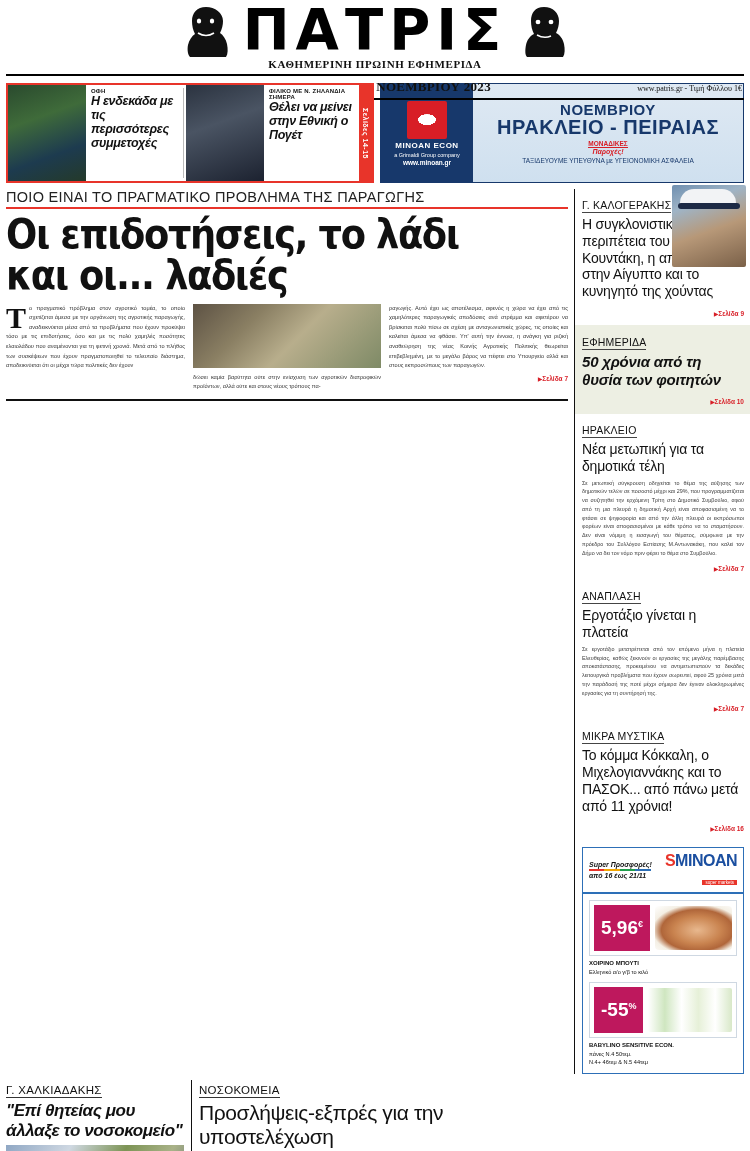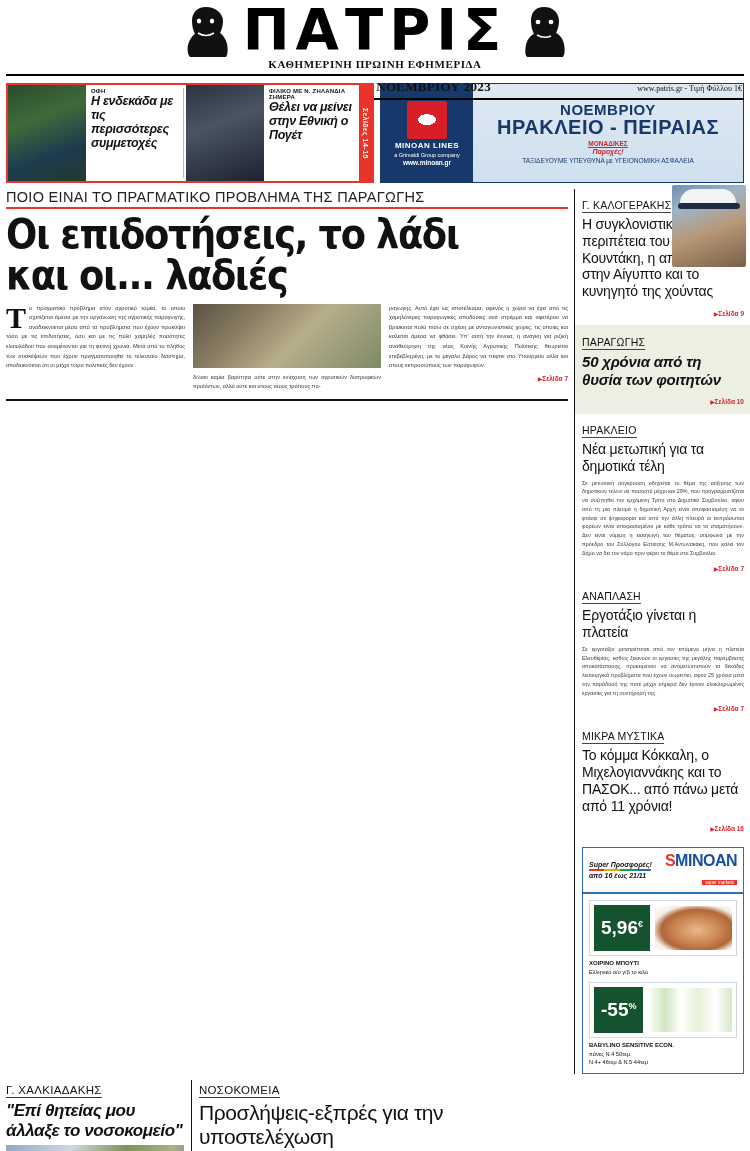--- a/index.html
+++ b/index.html
@@ -139,21 +139,21 @@
   .synka-top { display: flex; align-items: center; justify-content: space-between; padding: 4px 6px; background: #fff; }
   .synka-offer { font-size: 7px; font-weight: 700; font-style: italic; color: #111; }
   .synka-rainbow { height: 2px; width: 62px; background: linear-gradient(90deg,#e8342a 0 25%,#f2a600 25% 50%,#1f9e4b 50% 75%,#2d6fb7 75% 100%); margin: 1px 0; }
   .synka-dates { font-size: 7px; font-weight: 700; font-style: italic; }
   .synka-logo { background: #fff; text-align: right; }
   .synka-word { font-size: 16px; font-weight: 700; color: #1b4fa0; letter-spacing: -0.5px; }
   .synka-word .s { color: #e8342a; }
   .synka-tag { font-size: 4.5px; color: #fff; background: #e8342a; padding: 0 3px; display: inline-block; }
   .synka-body { border-top: 2px solid #2d6fb7; padding: 6px; }
   .promo { display: flex; align-items: center; gap: 5px; border: 1px solid #cfd8e2; padding: 4px; }
-  .pricetag { background: #14532d; color: #fff; font-size: 19px; font-weight: 700; padding: 12px 7px; white-space: nowrap; }
+  .pricetag { background: #be185d; color: #fff; font-size: 19px; font-weight: 700; padding: 12px 7px; white-space: nowrap; }
   .pricetag sup { font-size: 9px; }
   .promo-img { flex: 1; height: 44px; }
   .img-meat { background: radial-gradient(ellipse at 55% 55%, #e8b88e 0%, #c9834f 40%, #b0663a 60%, #f4efe4 75%, #fff 100%); border-radius: 4px; }
   .img-diapers { background: linear-gradient(90deg,#fff 0%,#cfe6c0 20%,#fff 40%,#e6f0d8 60%,#fff 80%,#d8e8c8 100%); border-radius: 2px; }
   .promo-desc { font-size: 5.6px; line-height: 1.5; margin-top: 3px; }
   .promo-desc b { font-size: 6px; }
 </style>
 </head>
 <body>
 
@@ -202,21 +202,21 @@
           <div class="sp-kicker">ΦΙΛΙΚΟ ΜΕ Ν. ΖΗΛΑΝΔΙΑ ΣΗΜΕΡΑ</div>
           <div class="sp-head">Θέλει να μείνει στην Εθνική ο Πογέτ</div>
         </div>
       </div>
       <div class="sp-pages">Σελίδες 14-15</div>
     </div>
 
     <div class="adbox">
       <div class="ad-left">
         <div class="minoan-logo"></div>
-        <div class="minoan-name">MINOAN LINES</div>
+        <div class="minoan-name">MINOAN ECON</div>
         <div class="minoan-sub">a Grimaldi Group company</div>
         <div class="minoan-url">www.minoan.gr</div>
       </div>
       <div class="ad-right">
         <div class="ad-l1">ΝΟΕΜΒΡΙΟΥ</div>
         <div class="ad-l2">ΗΡΑΚΛΕΙΟ - ΠΕΙΡΑΙΑΣ</div>
         <div class="ad-badge">ΜΟΝΑΔΙΚΕΣ</div>
         <div class="ad-badge2">Παροχές!</div>
         <div class="ad-foot">ΤΑΞΙΔΕΥΟΥΜΕ ΥΠΕΥΘΥΝΑ με ΥΓΕΙΟΝΟΜΙΚΗ ΑΣΦΑΛΕΙΑ</div>
       </div>
@@ -249,21 +249,21 @@
         <div class="side-portrait">
           <div class="cap-white"></div>
           <div class="cap-brim"></div>
         </div>
         <div class="side-kicker">Γ. ΚΑΛΟΓΕΡΑΚΗΣ</div>
         <div class="side-head">Η συγκλονιστική περιπέτεια του Γιάννη Κουντάκη, η απόδραση στην Αίγυπτο και το κυνηγητό της χούντας</div>
         <div style="text-align:right;margin-top:2px"><span class="pg-ref">Σελίδα 9</span></div>
       </div>
 
       <div class="side-block tint">
-        <div class="side-kicker">ΠΑΡΑΓΩΓΗΣ</div>
+        <div class="side-kicker">ΕΦΗΜΕΡΙΔΑ</div>
         <div class="side-head ital">50 χρόνια από τη θυσία των φοιτητών</div>
         <div style="text-align:right;margin-top:1px"><span class="pg-ref">Σελίδα 10</span></div>
       </div>
 
       <div class="side-block">
         <div class="side-kicker">ΗΡΑΚΛΕΙΟ</div>
         <div class="side-head">Νέα μετωπική για τα δημοτικά τέλη</div>
         <div class="side-body">Σε μετωπική σύγκρουση οδηγείται το θέμα της αύξησης των δημοτικών τελών σε ποσοστό μέχρι και 29%, που προγραμματίζεται να συζητηθεί την ερχόμενη Τρίτη στο Δημοτικό Συμβούλιο, αφού από τη μια πλευρά η δημοτική Αρχή είναι αποφασισμένη να το φτάσει σε ψηφοφορία και από την άλλη πλευρά οι εκπρόσωποι φορέων είναι αποφασισμένοι με κάθε τρόπο να το σταματήσουν. Δεν είναι νόμιμη η εισαγωγή του θέματος, σύμφωνα με την πρόεδρο του Συλλόγου Εστίασης Μ.Αντωνακάκη, που καλεί τον Δήμο να δει τον νόμο πριν φέρει το θέμα στο Συμβούλιο.</div>
         <div style="text-align:right"><span class="pg-ref">Σελίδα 7</span></div>
       </div>

